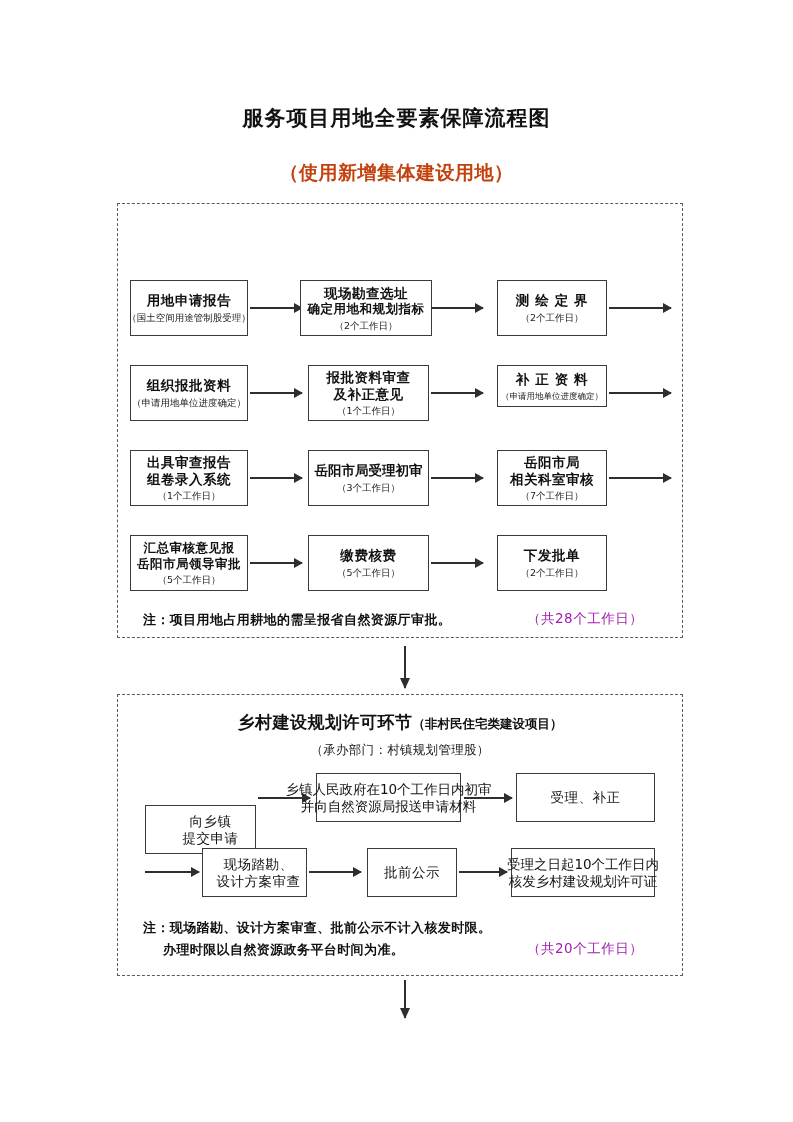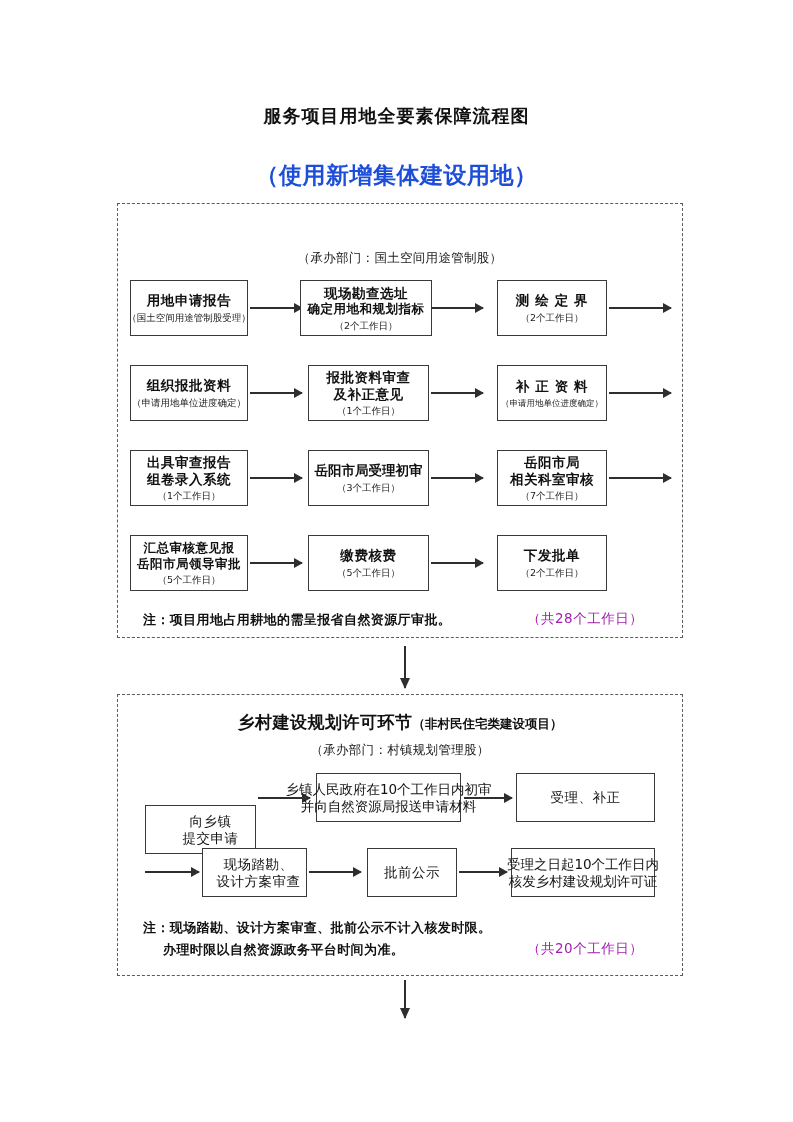--- a/index.html
+++ b/index.html
@@ -19,35 +19,35 @@
 
   
   #doc-title {
     position: absolute;
     left: 0;
     top: 104px;
     width: 793px;
     text-align: center;
     font-family: Liberation Sans, sans-serif;
     font-weight: bold;
-    font-size: 18px;
+    font-size: 21px;
     letter-spacing: 1px;
     color: #111;
   }
   #doc-subtitle {
     position: absolute;
     left: 0;
     top: 160px;
     width: 793px;
     text-align: center;
     font-family: "DejaVu Serif", "Liberation Serif", serif;
     font-weight: bold;
-    font-size: 23px;
-    letter-spacing: 0.5px;
-    color: #1d4ed8;
+    font-size: 19px;
+    letter-spacing: 0.5px;
+    color: #c2410c;
   }
 
   
   .panel {
     position: absolute;
     border: 1.5px dashed #5b5b5b;
     background: #fff;
     box-sizing: border-box;
   }
   #panel-approval { left: 117px; top: 203px; width: 566px; height: 435px; }
@@ -171,21 +171,20 @@
     white-space: nowrap;
   }
 </style>
 </head>
 <body>
 
 <div id="doc-title">服务项目用地全要素保障流程图</div>
 <div id="doc-subtitle">（使用新增集体建设用地）</div>
 
 <div id="panel-approval" class="panel">
-  <div class="panel-dept">（承办部门：国土空间用途管制股）</div>
 </div>
 
 <div class="node" style="left:130px; top:280px; width:118px; height:56px;">
   <span class="ttl">用地申请报告</span>
   <span class="sub">（国土空间用途管制股受理）</span>
 </div>
 <div class="arrow-h" style="left:250px; top:307px; width:52px;"></div>
 <div class="node" style="left:300px; top:280px; width:132px; height:56px;">
   <span class="ln tight">现场勘查选址</span>
   <span class="ln tight" style="font-size:12.5px;">确定用地和规划指标</span>
@@ -202,21 +201,21 @@
   <span class="ttl">组织报批资料</span>
   <span class="sub">（申请用地单位进度确定）</span>
 </div>
 <div class="arrow-h" style="left:250px; top:392px; width:52px;"></div>
 <div class="node" style="left:308px; top:365px; width:121px; height:56px;">
   <span class="ln">报批资料审查</span>
   <span class="ln">及补正意见</span>
   <span class="sub">（1个工作日）</span>
 </div>
 <div class="arrow-h" style="left:431px; top:392px; width:52px;"></div>
-<div class="node" style="left:497px; top:365px; width:110px; height:56px;">
+<div class="node" style="left:497px; top:365px; width:110px; height:42px;">
   <span class="ttl">补 正 资 料</span>
   <span class="sub" style="font-size:8.5px;">（申请用地单位进度确定）</span>
 </div>
 <div class="arrow-h" style="left:609px; top:392px; width:62px;"></div>
 
 <div class="node" style="left:130px; top:450px; width:118px; height:56px;">
   <span class="ln">出具审查报告</span>
   <span class="ln">组卷录入系统</span>
   <span class="sub">（1个工作日）</span>
 </div>

